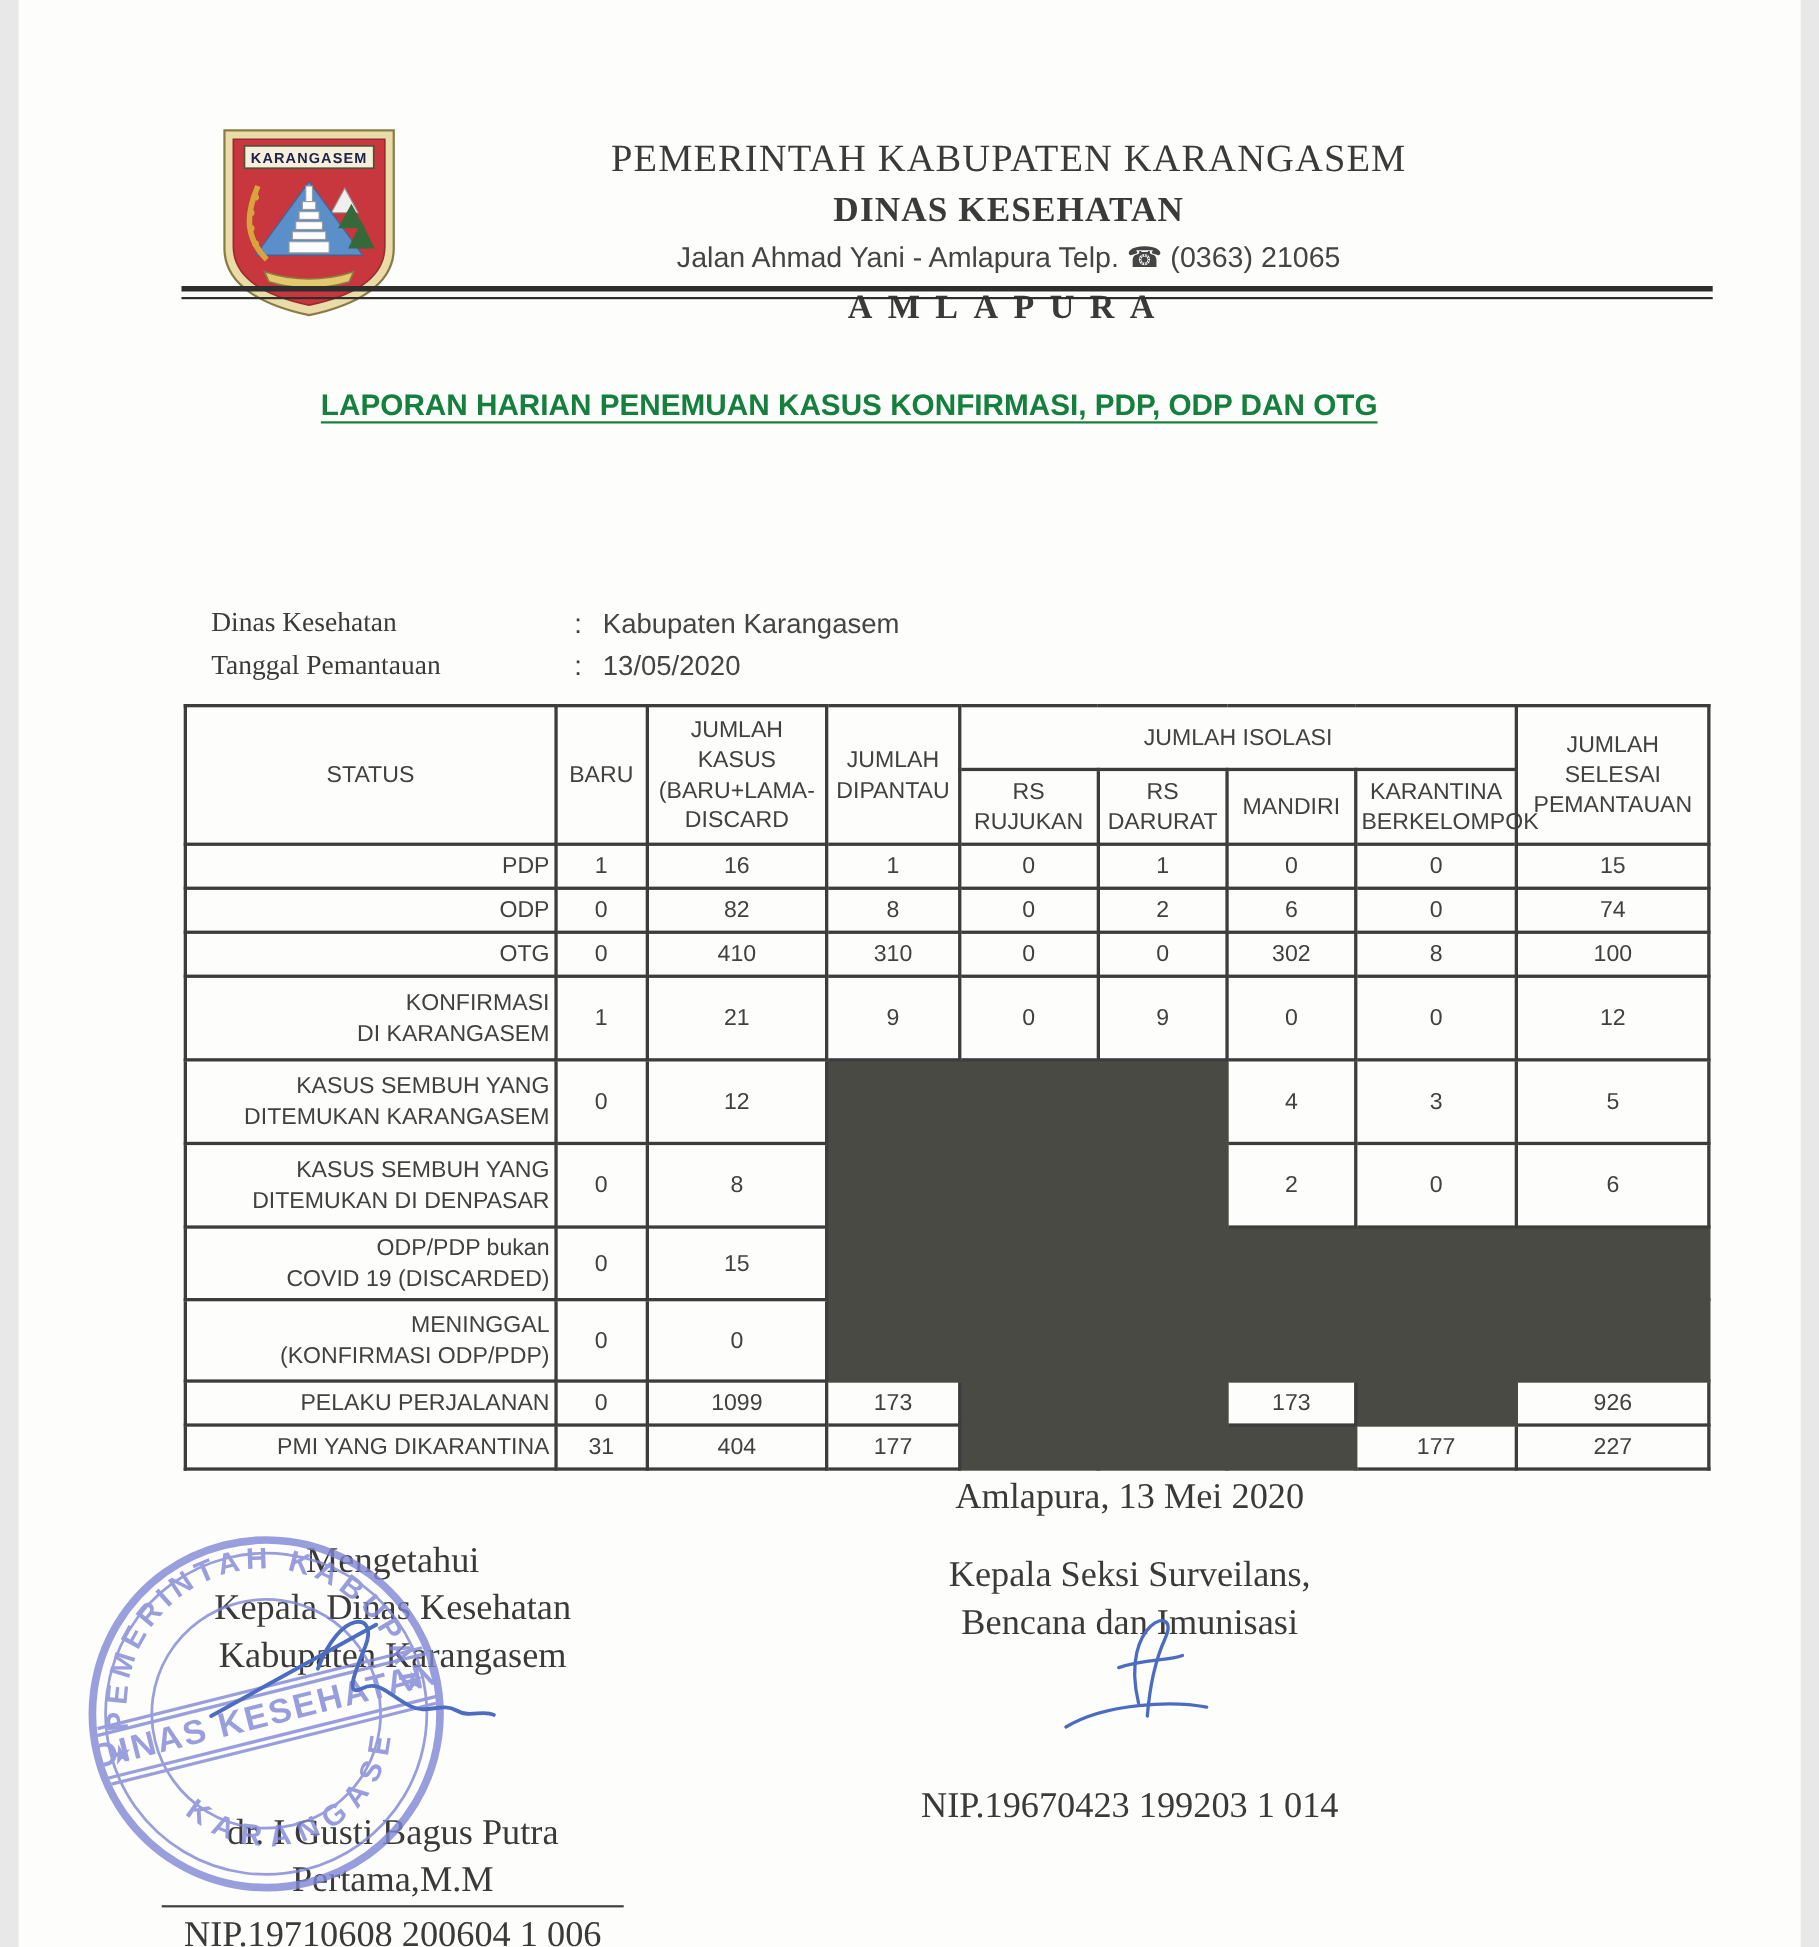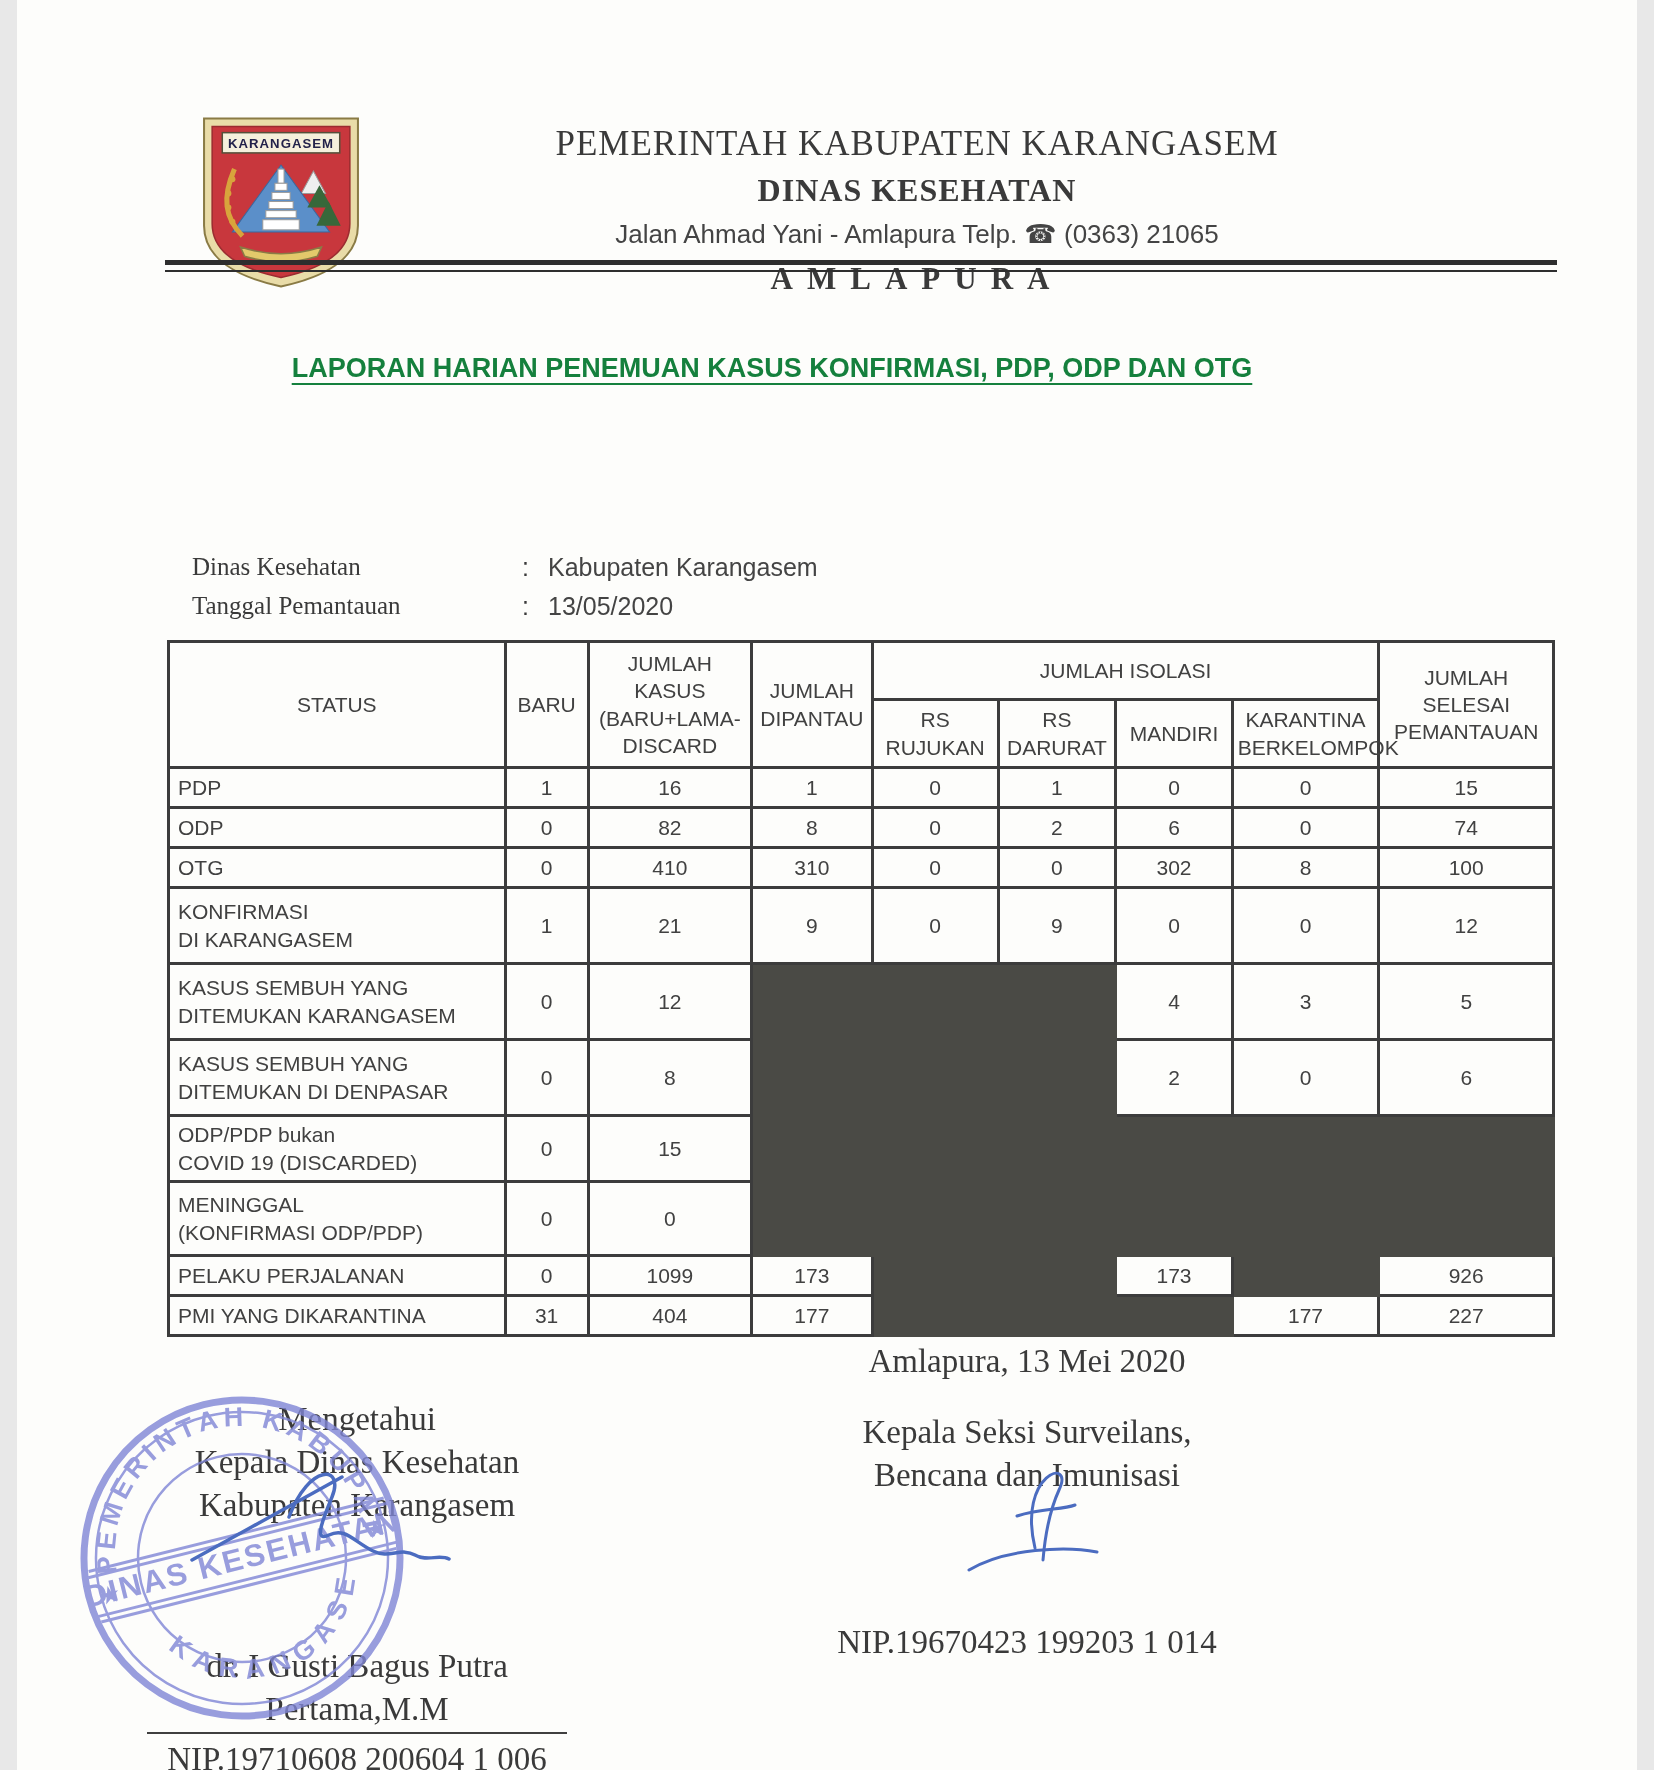--- a/index.html
+++ b/index.html
@@ -47,21 +47,21 @@
     border-collapse:collapse;table-layout:fixed;
     font-family:"Liberation Sans", sans-serif;font-size:21px;color:#414141;
   }
   .report-table th,.report-table td{
     border:3px solid #3c3c3c;text-align:center;vertical-align:middle;
     padding:2px 4px;font-weight:normal;line-height:1.3;
   }
   .report-table thead tr.h-top{height:58px;}
   .report-table thead tr.h-sub{height:68px;}
   .report-table td.status-cell{
-    text-align:left;padding-left:8px;white-space:pre-line;
+    text-align:right;padding-left:8px;white-space:pre-line;
   }
   .report-table td.black-cell{
     background:#4a4a45;border-color:#4a4a45;
   }
   tr.r40{height:40px;} tr.r66{height:66px;} tr.r74{height:74px;} tr.r76{height:76px;}
   
   .sig-col{position:absolute;text-align:center;font-size:33px;line-height:1.3;}
   .sig-right{left:790px;top:1340px;width:440px;}
   .sig-left{left:130px;top:1398px;width:420px;}
   .sig-gap{height:28px;}

